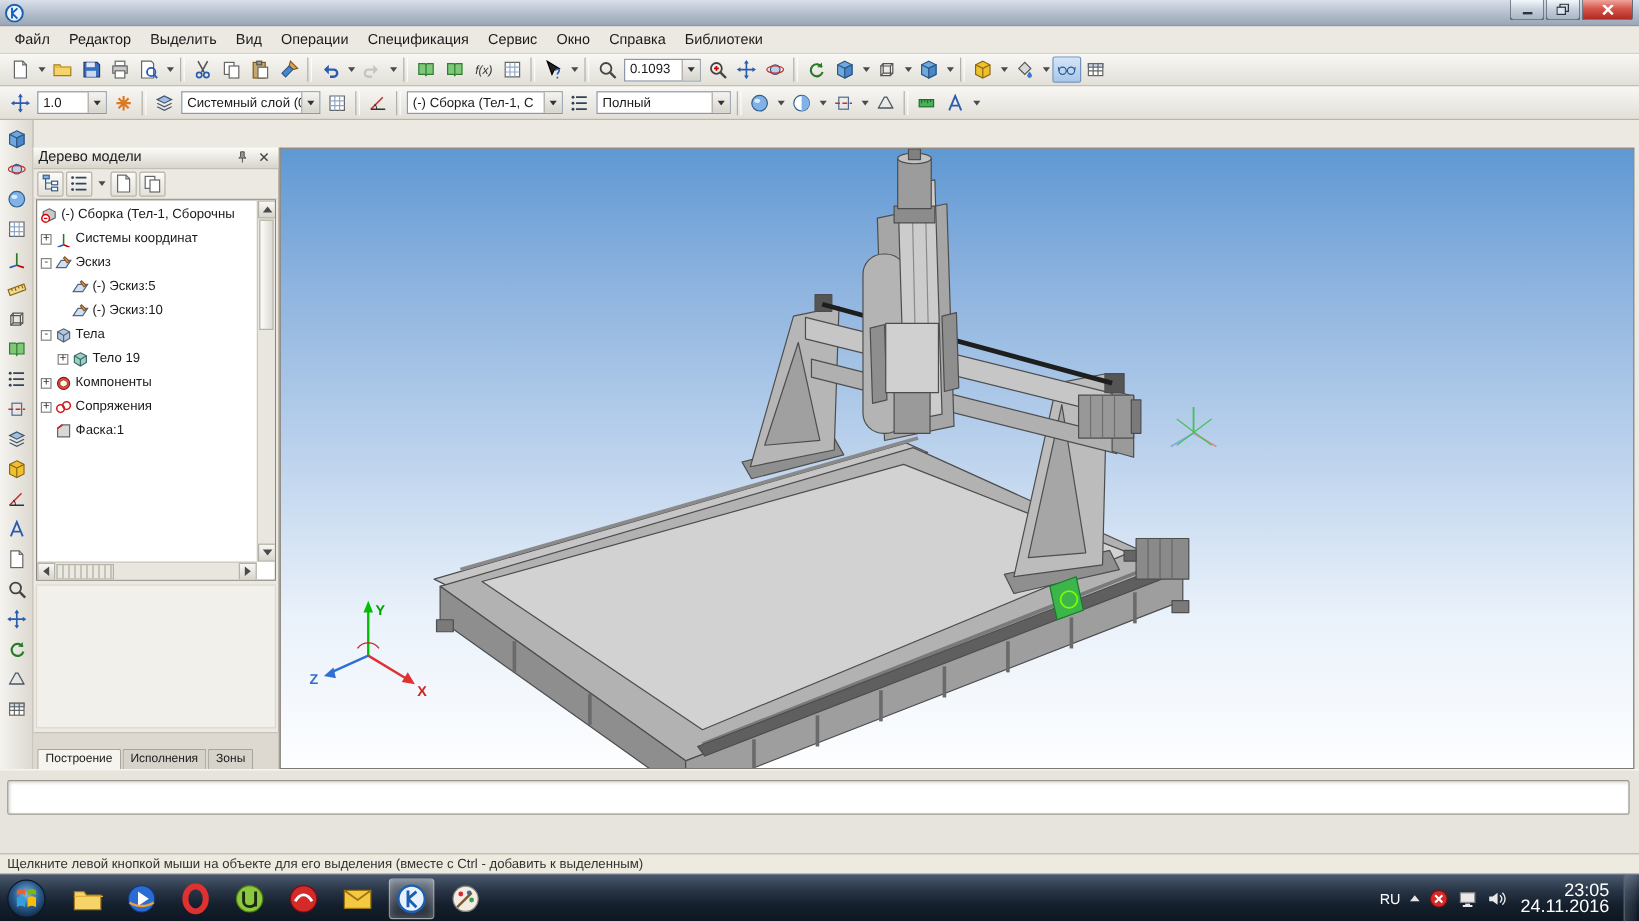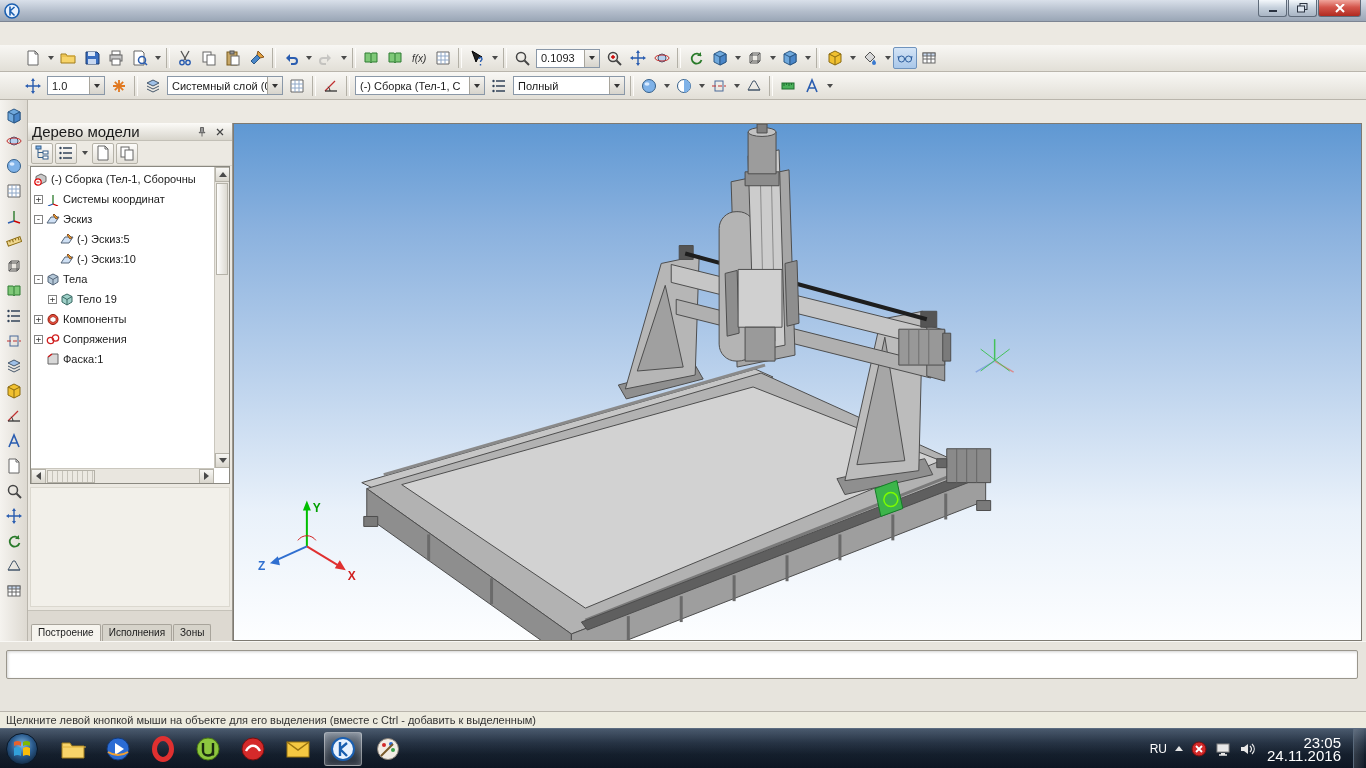--- a/index.html
+++ b/index.html
@@ -10,21 +10,21 @@
 .titlebar{position:absolute;left:0;top:0;right:0;height:22px;background:linear-gradient(#d9e0ea,#b3bdcb 55%,#9aa6b6);border-bottom:1px solid #7d8593;display:flex;align-items:center}
 .apptitle{position:absolute;left:0;right:0;text-align:center;font-size:12px;color:#1d2430}
 .appicon{margin-left:4px;z-index:2}
 .winbtns{position:absolute;right:5px;top:0;display:flex;z-index:3}
 .wbtn{width:29px;height:17px;border:1px solid #5f6b7a;border-top:none;background:linear-gradient(#f4f8fc,#c4cfdb 50%,#a9b5c4);display:flex;align-items:center;justify-content:center;border-radius:0 0 3px 3px;margin-left:1px}
 .wbtn.close{width:43px;background:linear-gradient(#f0a59c,#d4564c 45%,#b02a20)}
 
 .menubar{position:absolute;left:0;top:22px;right:0;height:23px;background:#ece9e2;border-bottom:1px solid #d6d3ca;display:flex;align-items:center;padding-left:4px}
 .mitem{padding:3px 8px;font-size:12px}
 
-.tbar{position:absolute;left:0;right:0;background:linear-gradient(#f8f7f4,#e2dfd7);border-bottom:1px solid #b9b5ac;display:flex;align-items:center;padding-left:21px}
+.tbar{position:absolute;left:0;right:0;background:linear-gradient(#f8f7f4,#e2dfd7);border-bottom:1px solid #b9b5ac;display:flex;align-items:center;padding-left:5px}
 .tb1{top:45px;height:27px}
 .tb2{top:72px;height:28px}
 .tbtn{width:24px;height:22px;display:flex;align-items:center;justify-content:center;border:1px solid transparent;border-radius:2px;flex:none}
 .tbtn.dim{opacity:.45}
 .tbtn.on{background:linear-gradient(#d4e4f6,#a9c7e9);border:1px solid #6f93bd}
 .ic{width:16px;height:16px}
 .dd{width:11px;height:22px;display:flex;align-items:center;justify-content:center;flex:none}
 .dd::after{content:"";border-left:3.5px solid transparent;border-right:3.5px solid transparent;border-top:4px solid #4a4a4a}
 .tsep{width:4px;height:20px;border-left:1px solid #b3b0a6;border-right:1px solid #fdfcfa;margin:0 3px;flex:none}
 .combo{height:19px;background:#fff;border:1px solid #8a98a8;display:inline-flex;align-items:center;margin:0 2px;flex:none}
@@ -35,21 +35,21 @@
 .leftstrip{position:absolute;left:0;top:100px;width:28px;bottom:127px;background:linear-gradient(90deg,#f5f3ef,#ddd9d1);border-right:1px solid #b9b5ac;display:flex;flex-direction:column;align-items:center;padding-top:4px;gap:2px;overflow:hidden}
 .lbtn{width:24px;height:23px;display:flex;align-items:center;justify-content:center;flex:none}
 
 .tabbar{position:absolute;left:28px;top:100px;right:0;height:23px;background:#d7d3ca;border-bottom:1px solid #aaa69c;display:flex;align-items:flex-end;padding-left:3px;gap:2px}
 .dtab{height:22px;display:flex;align-items:center;gap:5px;padding:0 8px;border:1px solid #8f8b82;border-bottom:none;border-radius:3px 3px 0 0;font-size:11px}
 .dtab.active{background:#fdfdfb;font-weight:bold;color:#10204a}
 .dtab.inactive{background:#f0e8c4}
 .ic12{width:13px;height:13px}
 
 .treepanel{position:absolute;left:28px;top:123px;width:205px;bottom:127px;background:#ece9e2;border-right:1px solid #9b978e;display:flex;flex-direction:column}
-.thead{height:18px;background:linear-gradient(#fcfbf8,#d8d5cc);border-bottom:1px solid #c2bfb6;display:flex;align-items:center;font-size:15px;padding:0 4px;gap:2px}
+.thead{height:18px;background:linear-gradient(#fcfbf8,#d8d5cc);border-bottom:1px solid #c2bfb6;display:flex;font-size:12px;padding:0 4px;gap:2px}
 .thead .ttl{flex:1}
 .ticonbtn{width:16px;height:15px;display:flex;align-items:center;justify-content:center}
 .ttools{height:25px;display:flex;align-items:center;padding:0 3px;gap:2px;border-bottom:1px solid #d8d5cc}
 .ttbtn{width:22px;height:21px;border:1px solid #b5b2a8;border-radius:2px;background:linear-gradient(#fcfbf9,#e3e0d8);display:flex;align-items:center;justify-content:center}
 .treeview{position:relative;height:318px;background:#fff;border:1px solid #8a8880;margin:0 2px;overflow:hidden;flex:none}
 .tlist{position:absolute;left:0;top:0;right:15px;bottom:15px;overflow:hidden;padding-top:2px}
 .titem{display:flex;align-items:center;height:20px;white-space:nowrap;font-size:11px;gap:3px}
 .exp{width:9px;height:9px;border:1px solid #848484;background:#fff;font-size:9px;line-height:7px;text-align:center;flex:none;font-family:"DejaVu Sans Mono",monospace;color:#333}
 .exp.noexp{visibility:hidden}
 .ti{width:14px;height:13px;flex:none}
@@ -292,20 +292,32 @@
           </svg>
         </span>
     <span class="wbtn close">
           <svg width="10" height="9" viewBox="0 0 10 9">
             <path d="M1 0l8 8M9 0L1 8" stroke="#fff" stroke-width="2"></path>
           </svg>
         </span>
   </div>
 </div>
 
+<div class="menubar">
+  <span class="mitem">Файл</span>
+  <span class="mitem">Редактор</span>
+  <span class="mitem">Выделить</span>
+  <span class="mitem">Вид</span>
+  <span class="mitem">Операции</span>
+  <span class="mitem">Спецификация</span>
+  <span class="mitem">Сервис</span>
+  <span class="mitem">Окно</span>
+  <span class="mitem">Справка</span>
+  <span class="mitem">Библиотеки</span>
+</div>
 
 <div class="tbar tb1">
   <span class="tbtn">
         <svg class="ic" viewBox="0 0 16 16">
           <use href="#s-page"></use>
         </svg>
       </span>
       <span class="dd"></span>
   <span class="tbtn">
         <svg class="ic" viewBox="0 0 16 16">

